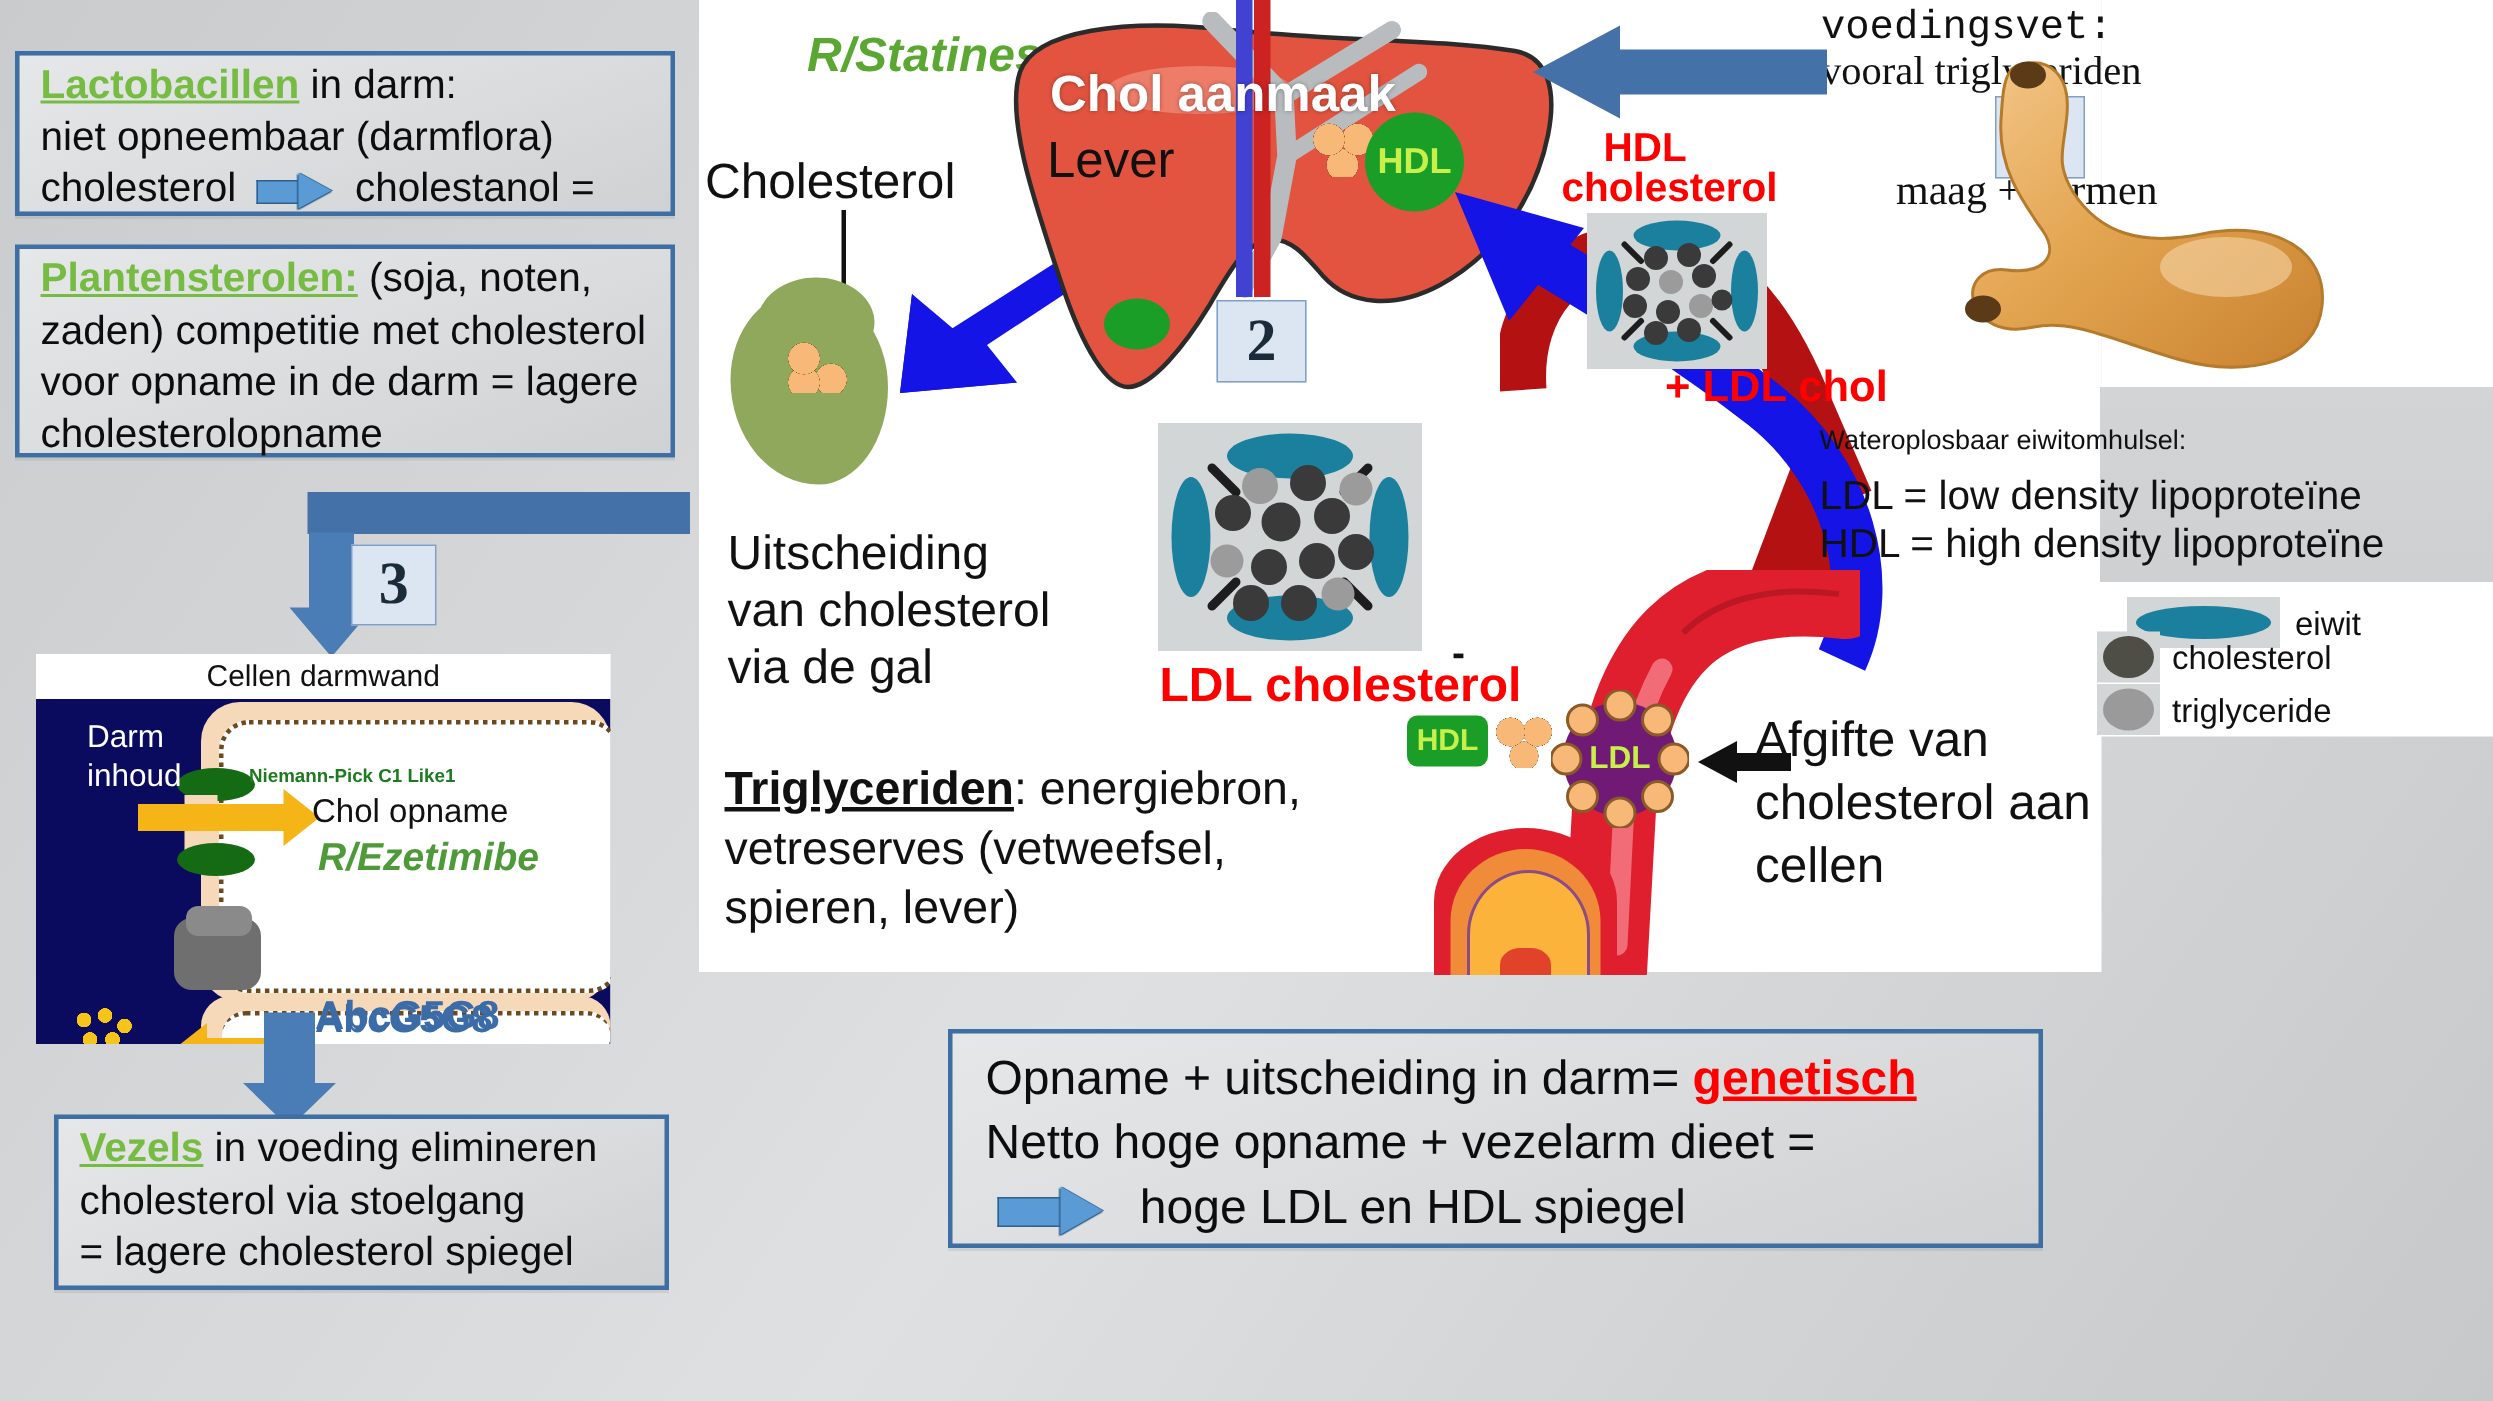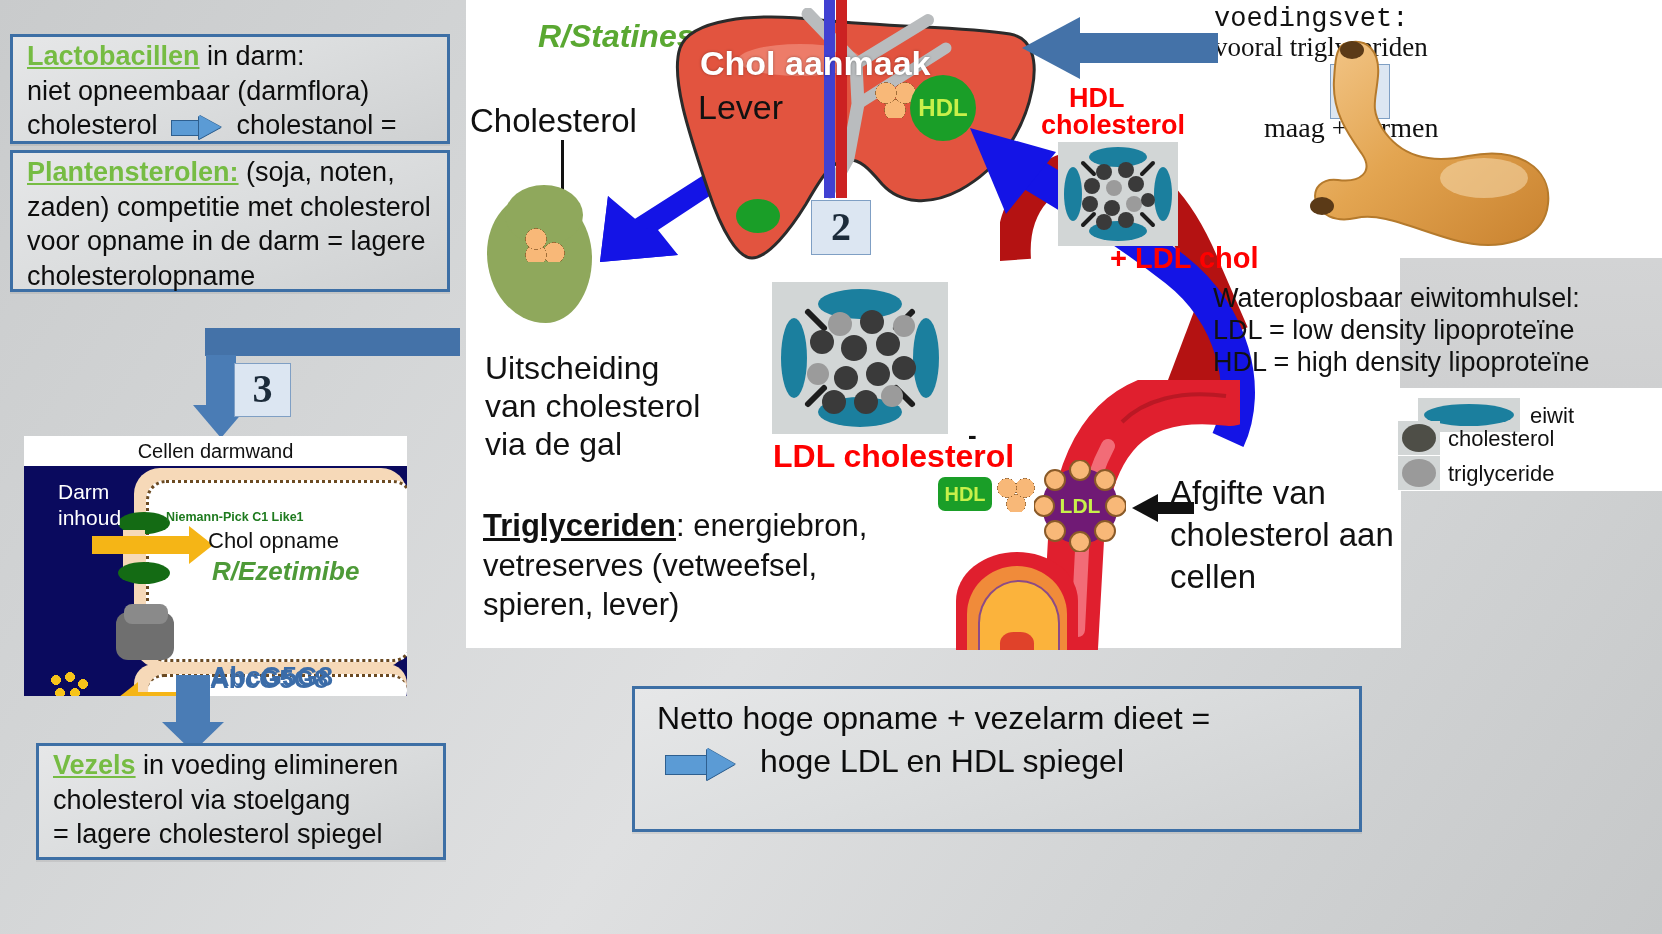--- a/index.html
+++ b/index.html
@@ -66,21 +66,21 @@
     <div style="white-space:nowrap;">
       <span>cholesterol</span>
       <span class="arrow-right-inline">
         <span class="shaft"></span><span class="head"></span>
       </span>
       <span>cholestanol  =</span>
     </div>
   </div>
 </div>
 
-<div class="bluebox" style="left:10px;top:150px;width:440px;height:142px;">
+<div class="bluebox" style="left:10px;top:163px;width:440px;height:142px;">
   <div class="boxtext" style="padding-top:2px;">
     <div>
       <span class="grn">Plantensterolen:</span><span> (soja, noten,</span>
     </div>
     <div>zaden) competitie met cholesterol</div>
     <div>voor opname in de darm = lagere</div>
     <div>cholesterolopname</div>
   </div>
 </div>
 
@@ -364,21 +364,21 @@
       <circle cx="76" cy="62" r="8" fill="#9b9b9b"></circle>
       <circle cx="46" cy="80" r="8" fill="#3a3a3a"></circle>
       <circle cx="68" cy="78" r="8" fill="#3a3a3a"></circle>
       <circle cx="90" cy="58" r="7" fill="#3a3a3a"></circle>
     </g>
   </svg>
 </div>
 
 <div class="txt" style="left:1110px;top:242px;font-size:29px;font-weight:bold;color:#fe0000;">+ LDL chol</div>
 
-<div class="txt" style="left:1213px;top:283px;font-size:27px;color:#111;">Wateroplosbaar eiwitomhulsel:</div>
+<div class="txt" style="left:1213px;top:283px;font-size:18px;color:#111;">Wateroplosbaar eiwitomhulsel:</div>
 <div class="txt" style="left:1213px;top:315px;font-size:27px;color:#111;">LDL = low density lipoproteïne</div>
 <div class="txt" style="left:1213px;top:347px;font-size:27px;color:#111;">HDL = high density lipoproteïne</div>
 
 <div class="abs" style="left:1398px;top:398px;width:262px;height:34px;margin-left:20px;">
   <div class="abs" style="left:0;top:0;width:102px;height:34px;background:#d2d6d6;"></div>
   <div class="abs" style="left:6px;top:6px;width:90px;height:22px;border-radius:50%;background:#1b7f9e;"></div>
   <div class="abs" style="left:112px;top:5px;font-size:22px;color:#111;">eiwit</div>
 </div>
 <div class="abs" style="left:1398px;top:421px;width:262px;height:34px;">
   <div class="abs" style="left:0;top:0;width:42px;height:34px;background:#d2d6d6;"></div>
@@ -386,20 +386,23 @@
   <div class="abs" style="left:50px;top:5px;font-size:22px;color:#111;">cholesterol</div>
 </div>
 <div class="abs" style="left:1398px;top:456px;width:262px;height:34px;">
   <div class="abs" style="left:0;top:0;width:42px;height:34px;background:#d2d6d6;"></div>
   <div class="abs" style="left:4px;top:3px;width:34px;height:28px;border-radius:50%;background:#9a9a9a;"></div>
   <div class="abs" style="left:50px;top:5px;font-size:22px;color:#111;">triglyceride</div>
 </div>
 
 <div class="bluebox" style="left:632px;top:686px;width:730px;height:146px;">
   <div class="boxtext" style="font-size:32px;line-height:1.35;padding:8px 0 0 22px;">
+    <div>
+      <span>Opname + uitscheiding in darm= </span><span class="redbold">genetisch</span>
+    </div>
     <div>Netto hoge opname + vezelarm dieet =</div>
     <div style="white-space:nowrap;">
       <span class="arrow-right-inline" style="width:72px;height:28px;margin:0 14px 0 8px;">
         <span class="shaft" style="top:5px;width:44px;height:18px;"></span>
         <span class="head" style="left:42px;top:-2px;border-top-width:16px;border-bottom-width:16px;border-left-width:28px;"></span>
       </span>
       <span>hoge LDL en HDL spiegel</span>
     </div>
   </div>
 </div>

